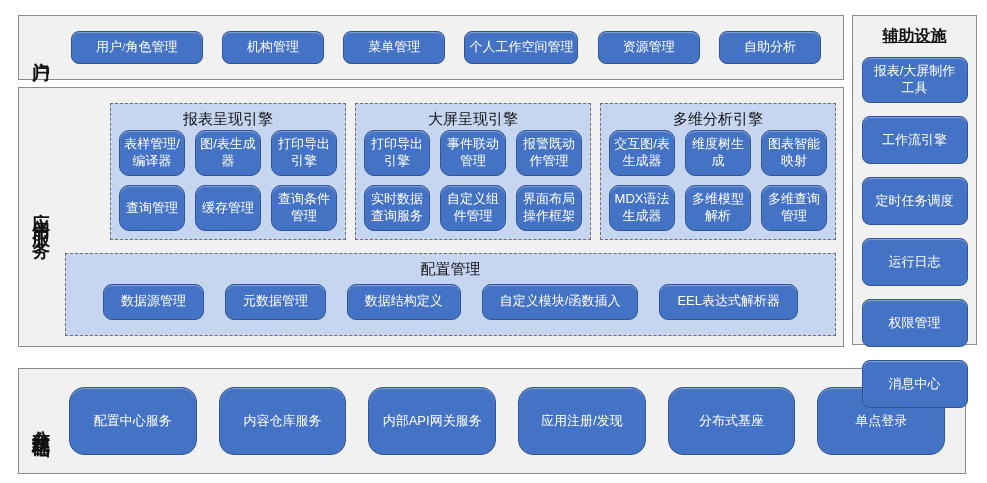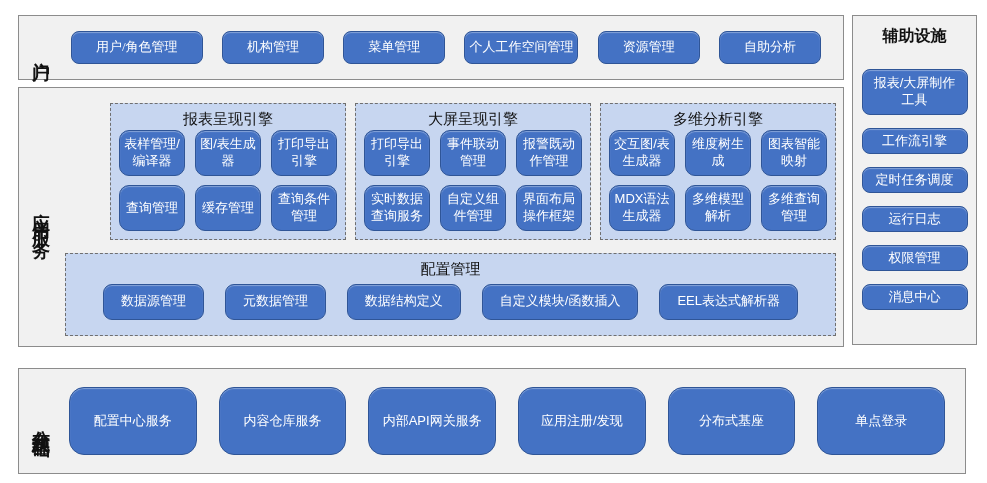--- a/index.html
+++ b/index.html
@@ -77,22 +77,22 @@
   
   .foundation-row {
     flex:1; display:flex; align-items:center; gap:22px;
     padding:0 20px 0 6px;
   }
   .foundation-row .node {
     flex:1; height:68px; border-radius:15px; white-space:nowrap;
   }
 
   
-  .aux-title { text-align:center; font-weight:bold; font-size:16px; color:#111; margin:2px 0 22px; }
-  .aux .node { width:106px; margin:0 auto 13px; height:26px; border-radius:8px; padding:1px 6px; }
+  .aux-title { text-align:center; font-weight:bold; font-size:16px; color:#111; margin:2px 0 10px;text-decoration:underline; }
+  .aux .node { width:106px; margin:0 auto 13px; height:48px; border-radius:8px; padding:1px 6px; }
   .aux .node.tall { height:46px; }
 </style>
 </head>
 <body>
 
 <div class="canvas">
 
   <div class="panel portal">
     <div class="label-col">
       <div class="vlabel">门户</div>

